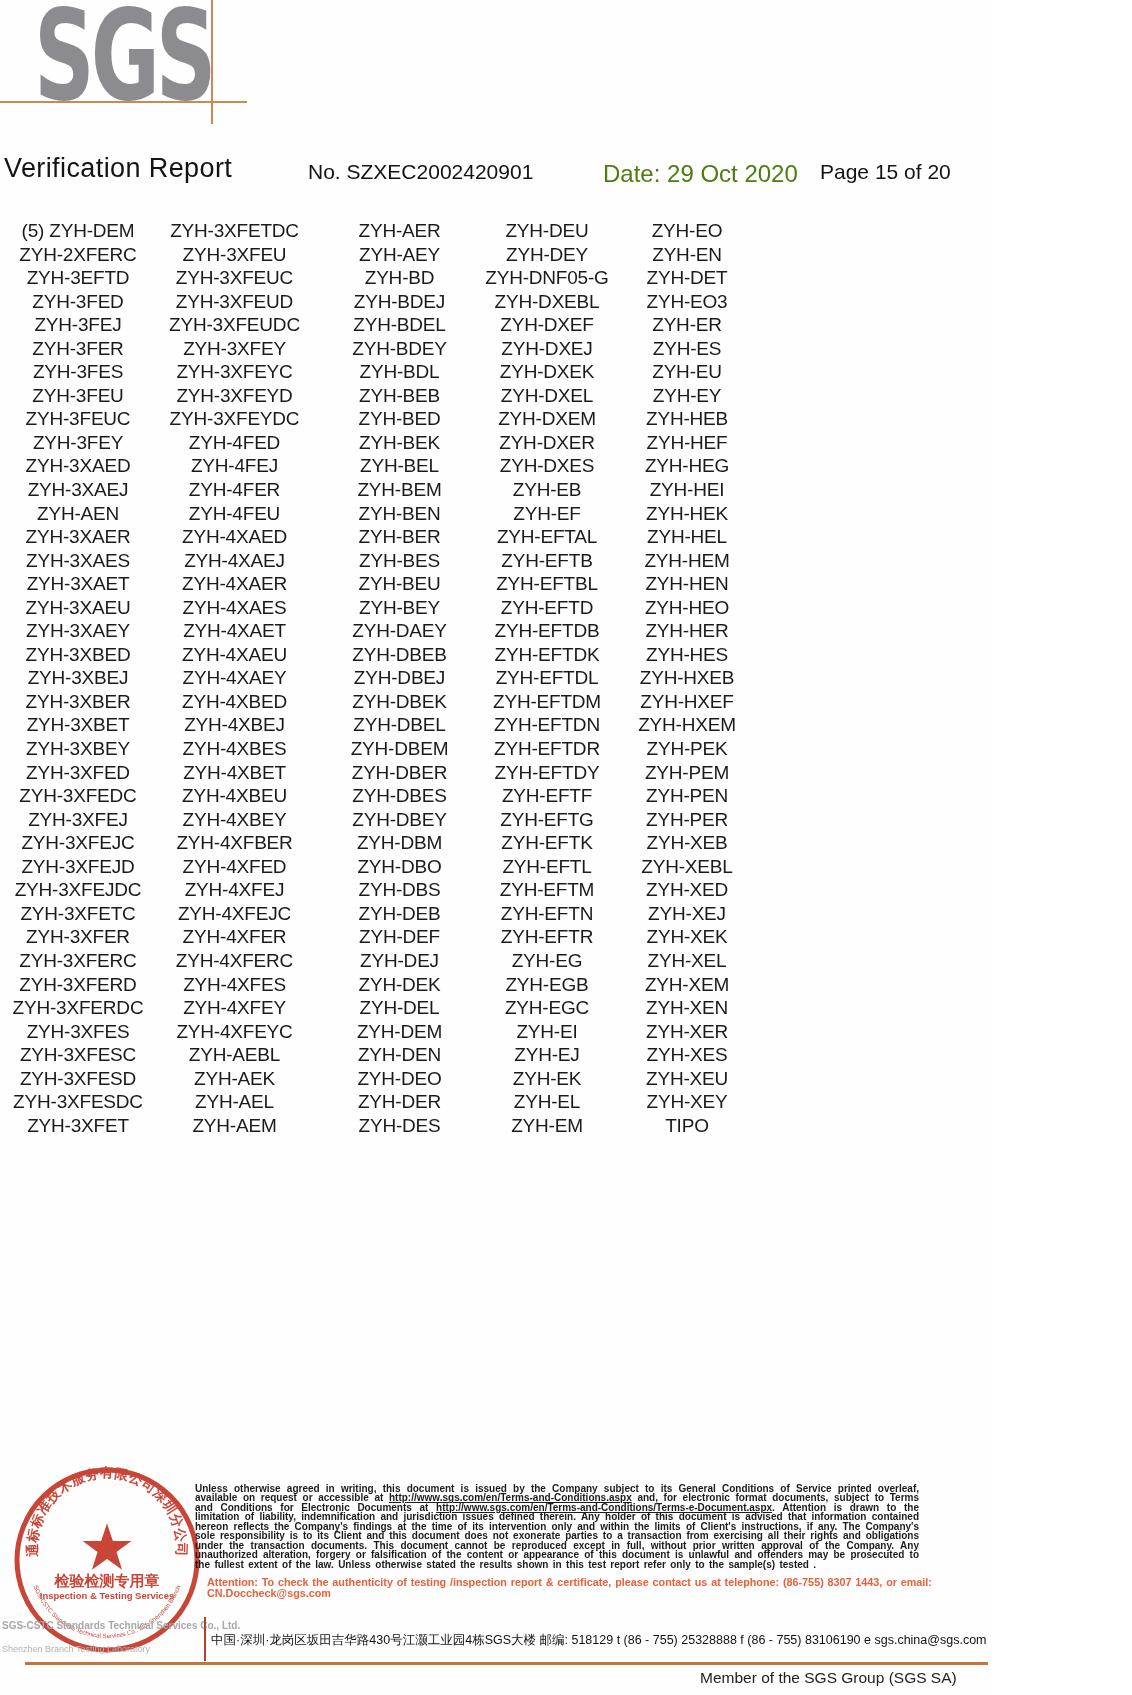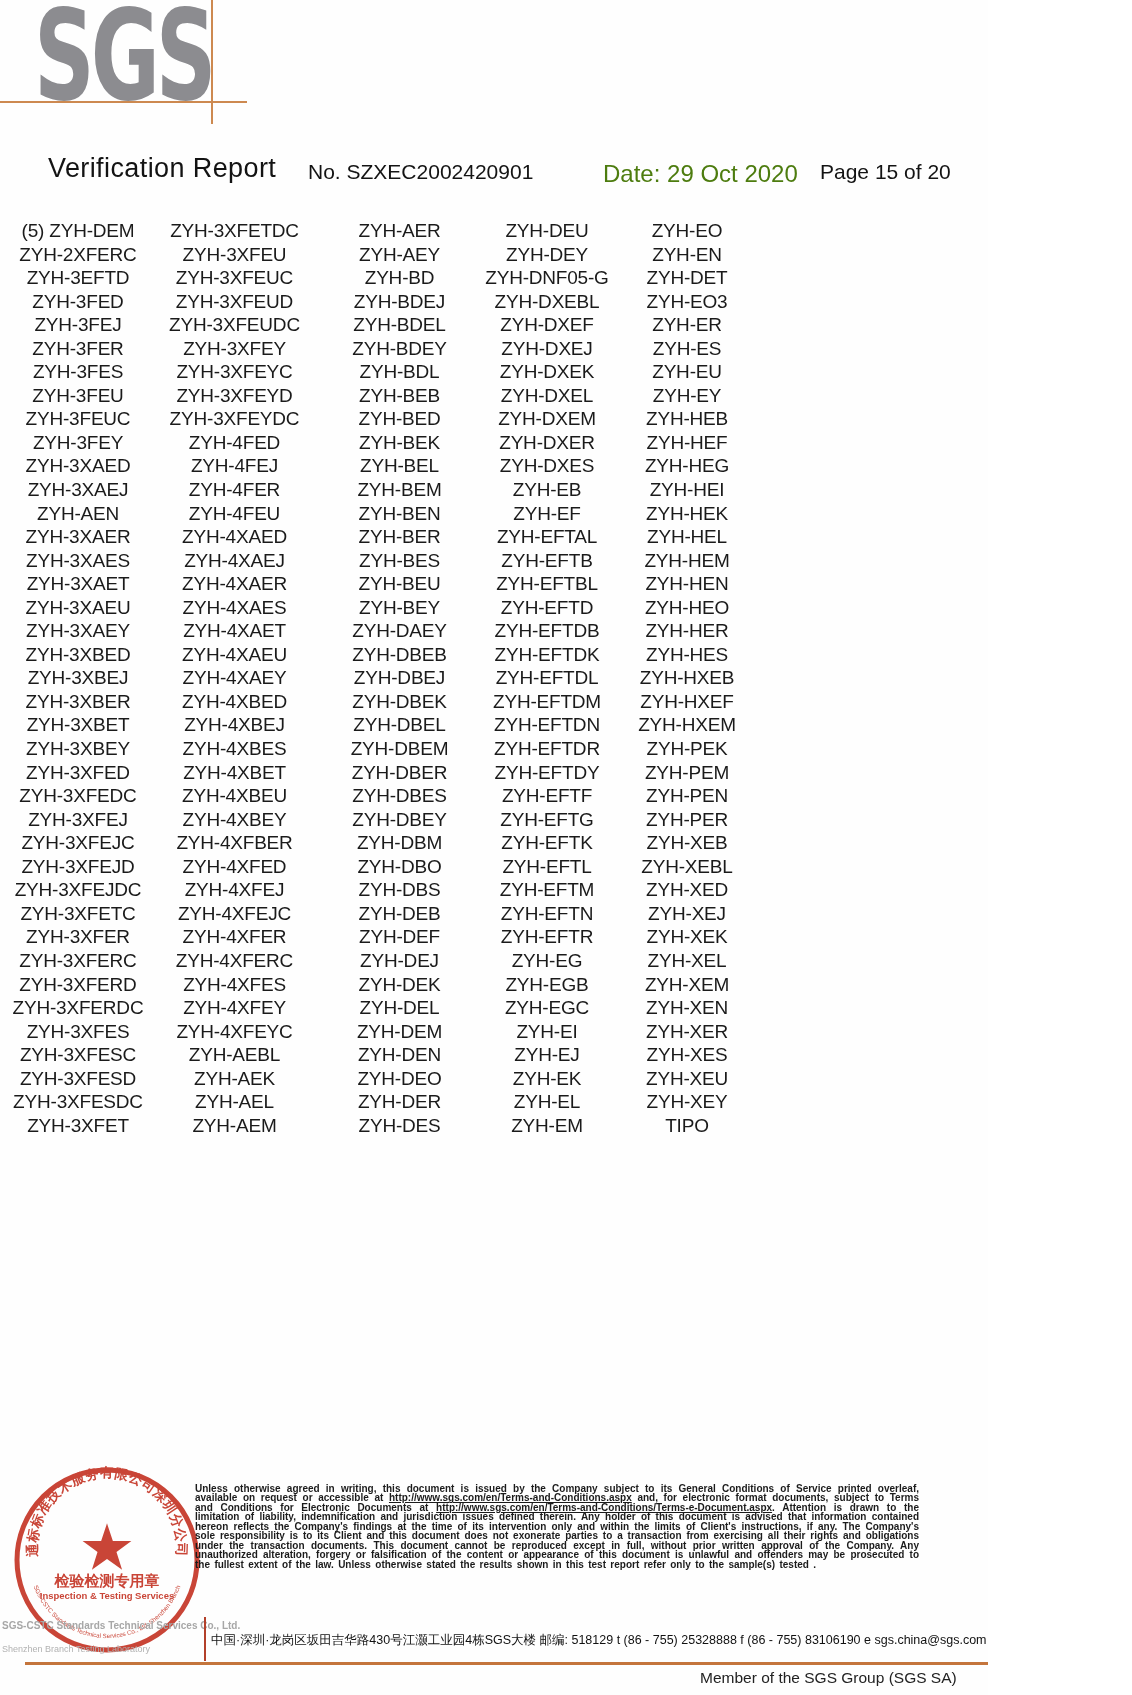--- a/index.html
+++ b/index.html
@@ -9,21 +9,21 @@
   }
   
   .logo{
     position:absolute;left:34px;top:6px;font-family:"DejaVu Sans",sans-serif;
     font-weight:bold;font-size:124px;line-height:0.82;letter-spacing:-6px;
     color:#8c8c90;transform:scaleX(0.68);transform-origin:left top;
   }
   .xline-v{position:absolute;left:211px;top:0;width:2px;height:124px;background:#cd8950;}
   .xline-h{position:absolute;left:0;top:101px;width:247px;height:2px;background:#cd8950;}
   
-  .vr-title{position:absolute;left:4px;top:153px;font-size:27px;letter-spacing:0.4px;color:#131313;margin-left:44px;}
+  .vr-title{position:absolute;left:4px;top:153px;font-size:27px;letter-spacing:0.4px;color:#131313;}
   .h-no{position:absolute;left:308px;top:160px;font-size:21px;color:#131313;}
   .h-date{position:absolute;left:603px;top:160px;font-size:24px;color:#4d7c0f;}
   .h-page{position:absolute;left:820px;top:160px;font-size:21px;color:#131313;}
   
   #model-grid{
     position:absolute;left:2px;top:219px;width:760px;
     display:grid;grid-template-columns:150px 165px 165px 130px 150px;
     font-size:19px;line-height:23.55px;letter-spacing:-0.2px;color:#1a1a1a;
   }
   #model-grid .cell{text-align:center;white-space:nowrap;}
@@ -275,19 +275,20 @@
     <text x="100" y="144" text-anchor="middle" font-size="9.5" font-weight="bold" fill="#c53627">Inspection &amp; Testing Services</text>
     <text font-size="6.2" fill="#c53627">
       <textPath href="#arcBot" startOffset="50%" text-anchor="middle">SGS-CSTC Standards Technical Services Co., Ltd. Shenzhen Branch</textPath>
     </text>
   </svg>
 
   <div class="wm1">SGS-CSTC Standards Technical Services Co., Ltd.</div>
   <div class="wm2">Shenzhen Branch Testing Laboratory</div>
 
   <div class="disclaimer" id="disclaimer"><span>Unless otherwise agreed in writing, this document is issued by the Company subject to its General Conditions of Service printed overleaf, available on request or accessible at </span><span class="u">http://www.sgs.com/en/Terms-and-Conditions.aspx</span><span> and, for electronic format documents, subject to Terms and Conditions for Electronic Documents at </span><span class="u">http://www.sgs.com/en/Terms-and-Conditions/Terms-e-Document.aspx</span><span>. Attention is drawn to the limitation of liability, indemnification and jurisdiction issues defined therein. Any holder of this document is advised that information contained hereon reflects the Company's findings at the time of its intervention only and within the limits of Client's instructions, if any. The Company's sole responsibility is to its Client and this document does not exonerate parties to a transaction from exercising all their rights and obligations under the transaction documents. This document cannot be reproduced except in full, without prior written approval of the Company. Any unauthorized alteration, forgery or falsification of the content or appearance of this document is unlawful and offenders may be prosecuted to the fullest extent of the law. Unless otherwise stated the results shown in this test report refer only to the sample(s) tested .</span></div>
+  <div class="attention">Attention: To check the authenticity of testing /inspection report &amp; certificate, please contact us at telephone: (86-755) 8307 1443, or email: CN.Doccheck@sgs.com</div>
   <div class="addr-divider"></div>
   <div class="addr2">中国·深圳·龙岗区坂田吉华路430号江灏工业园4栋SGS大楼    邮编: 518129    t (86 - 755) 25328888    f (86 - 755) 83106190    e  sgs.china@sgs.com</div>
   <div class="foot-rule"></div>
   <div class="foot-tick"></div>
   <div class="member">Member of the SGS Group (SGS SA)</div>
 
 </div>
 
 </body></html>

